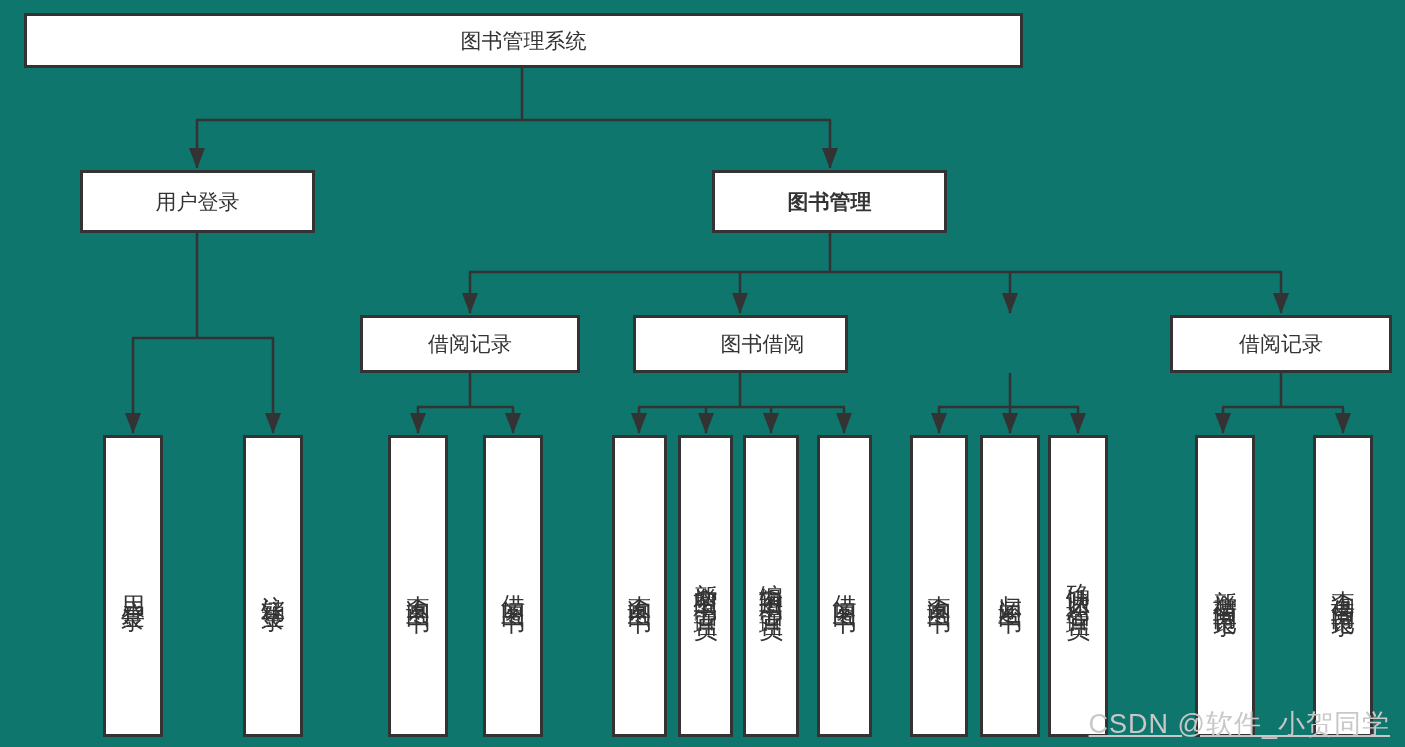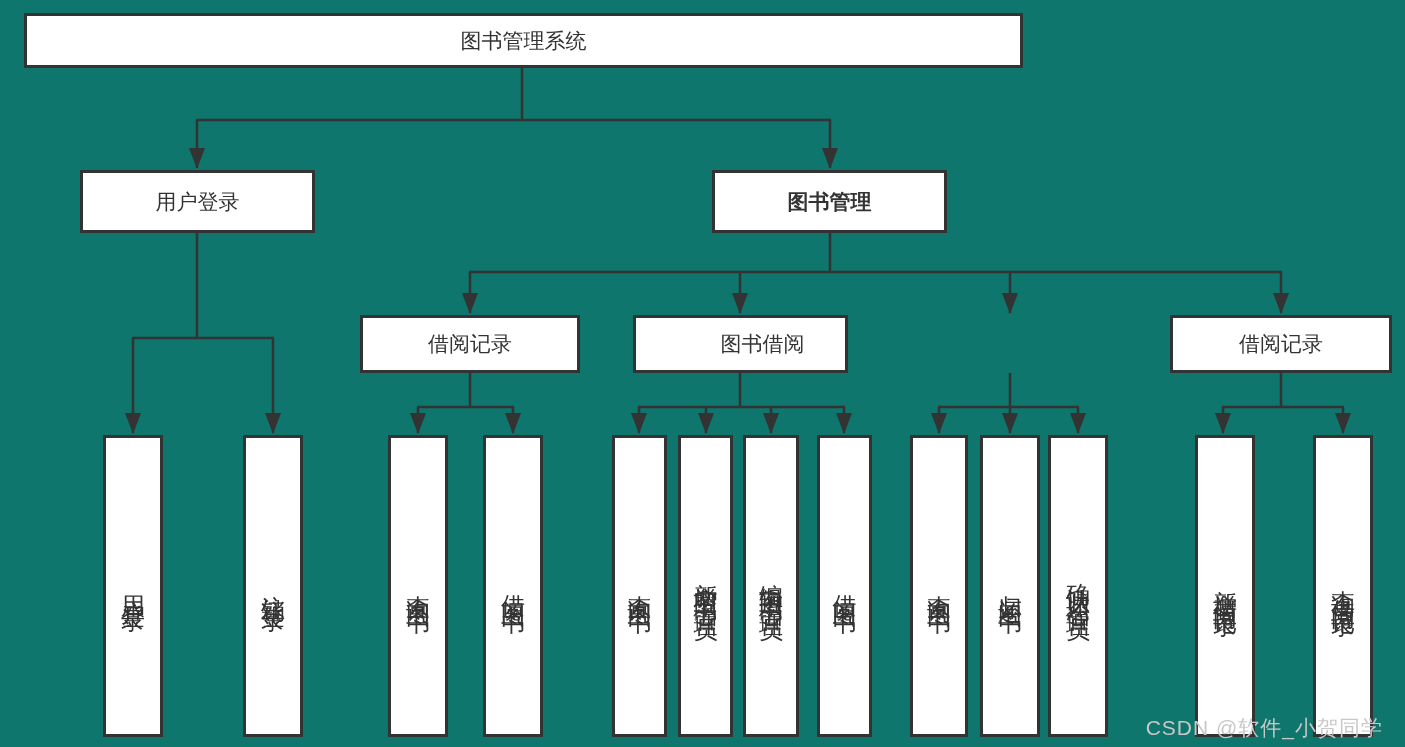--- a/index.html
+++ b/index.html
@@ -12,22 +12,22 @@
     position:absolute; box-sizing:border-box;
     border:3px solid #333333; background:#ffffff; color:#333333;
     display:flex; align-items:center; justify-content:center;
     font-size:21px; text-align:center; white-space:nowrap;
   }
   .vert {
     writing-mode:vertical-rl; text-orientation:mixed;
     font-size:24px; letter-spacing:5px; line-height:1;
   }
   .watermark {
-    position:absolute; right:22px; bottom:5px; z-index:5;
-    font-size:21px; color:#c8c8c8; letter-spacing:1px;
+    position:absolute; right:15px; bottom:5px; z-index:5;
+    font-size:27px; color:#c8c8c8; letter-spacing:1px;text-decoration:underline;
   }
 </style>
 </head>
 <body>
 
 <div class="stage">
 
   <svg class="connectors" viewBox="0 0 1405 747" xmlns="http://www.w3.org/2000/svg">
     <defs>
       <marker id="arrow" markerUnits="userSpaceOnUse" markerWidth="22" markerHeight="18" refX="20" refY="8" orient="auto">

